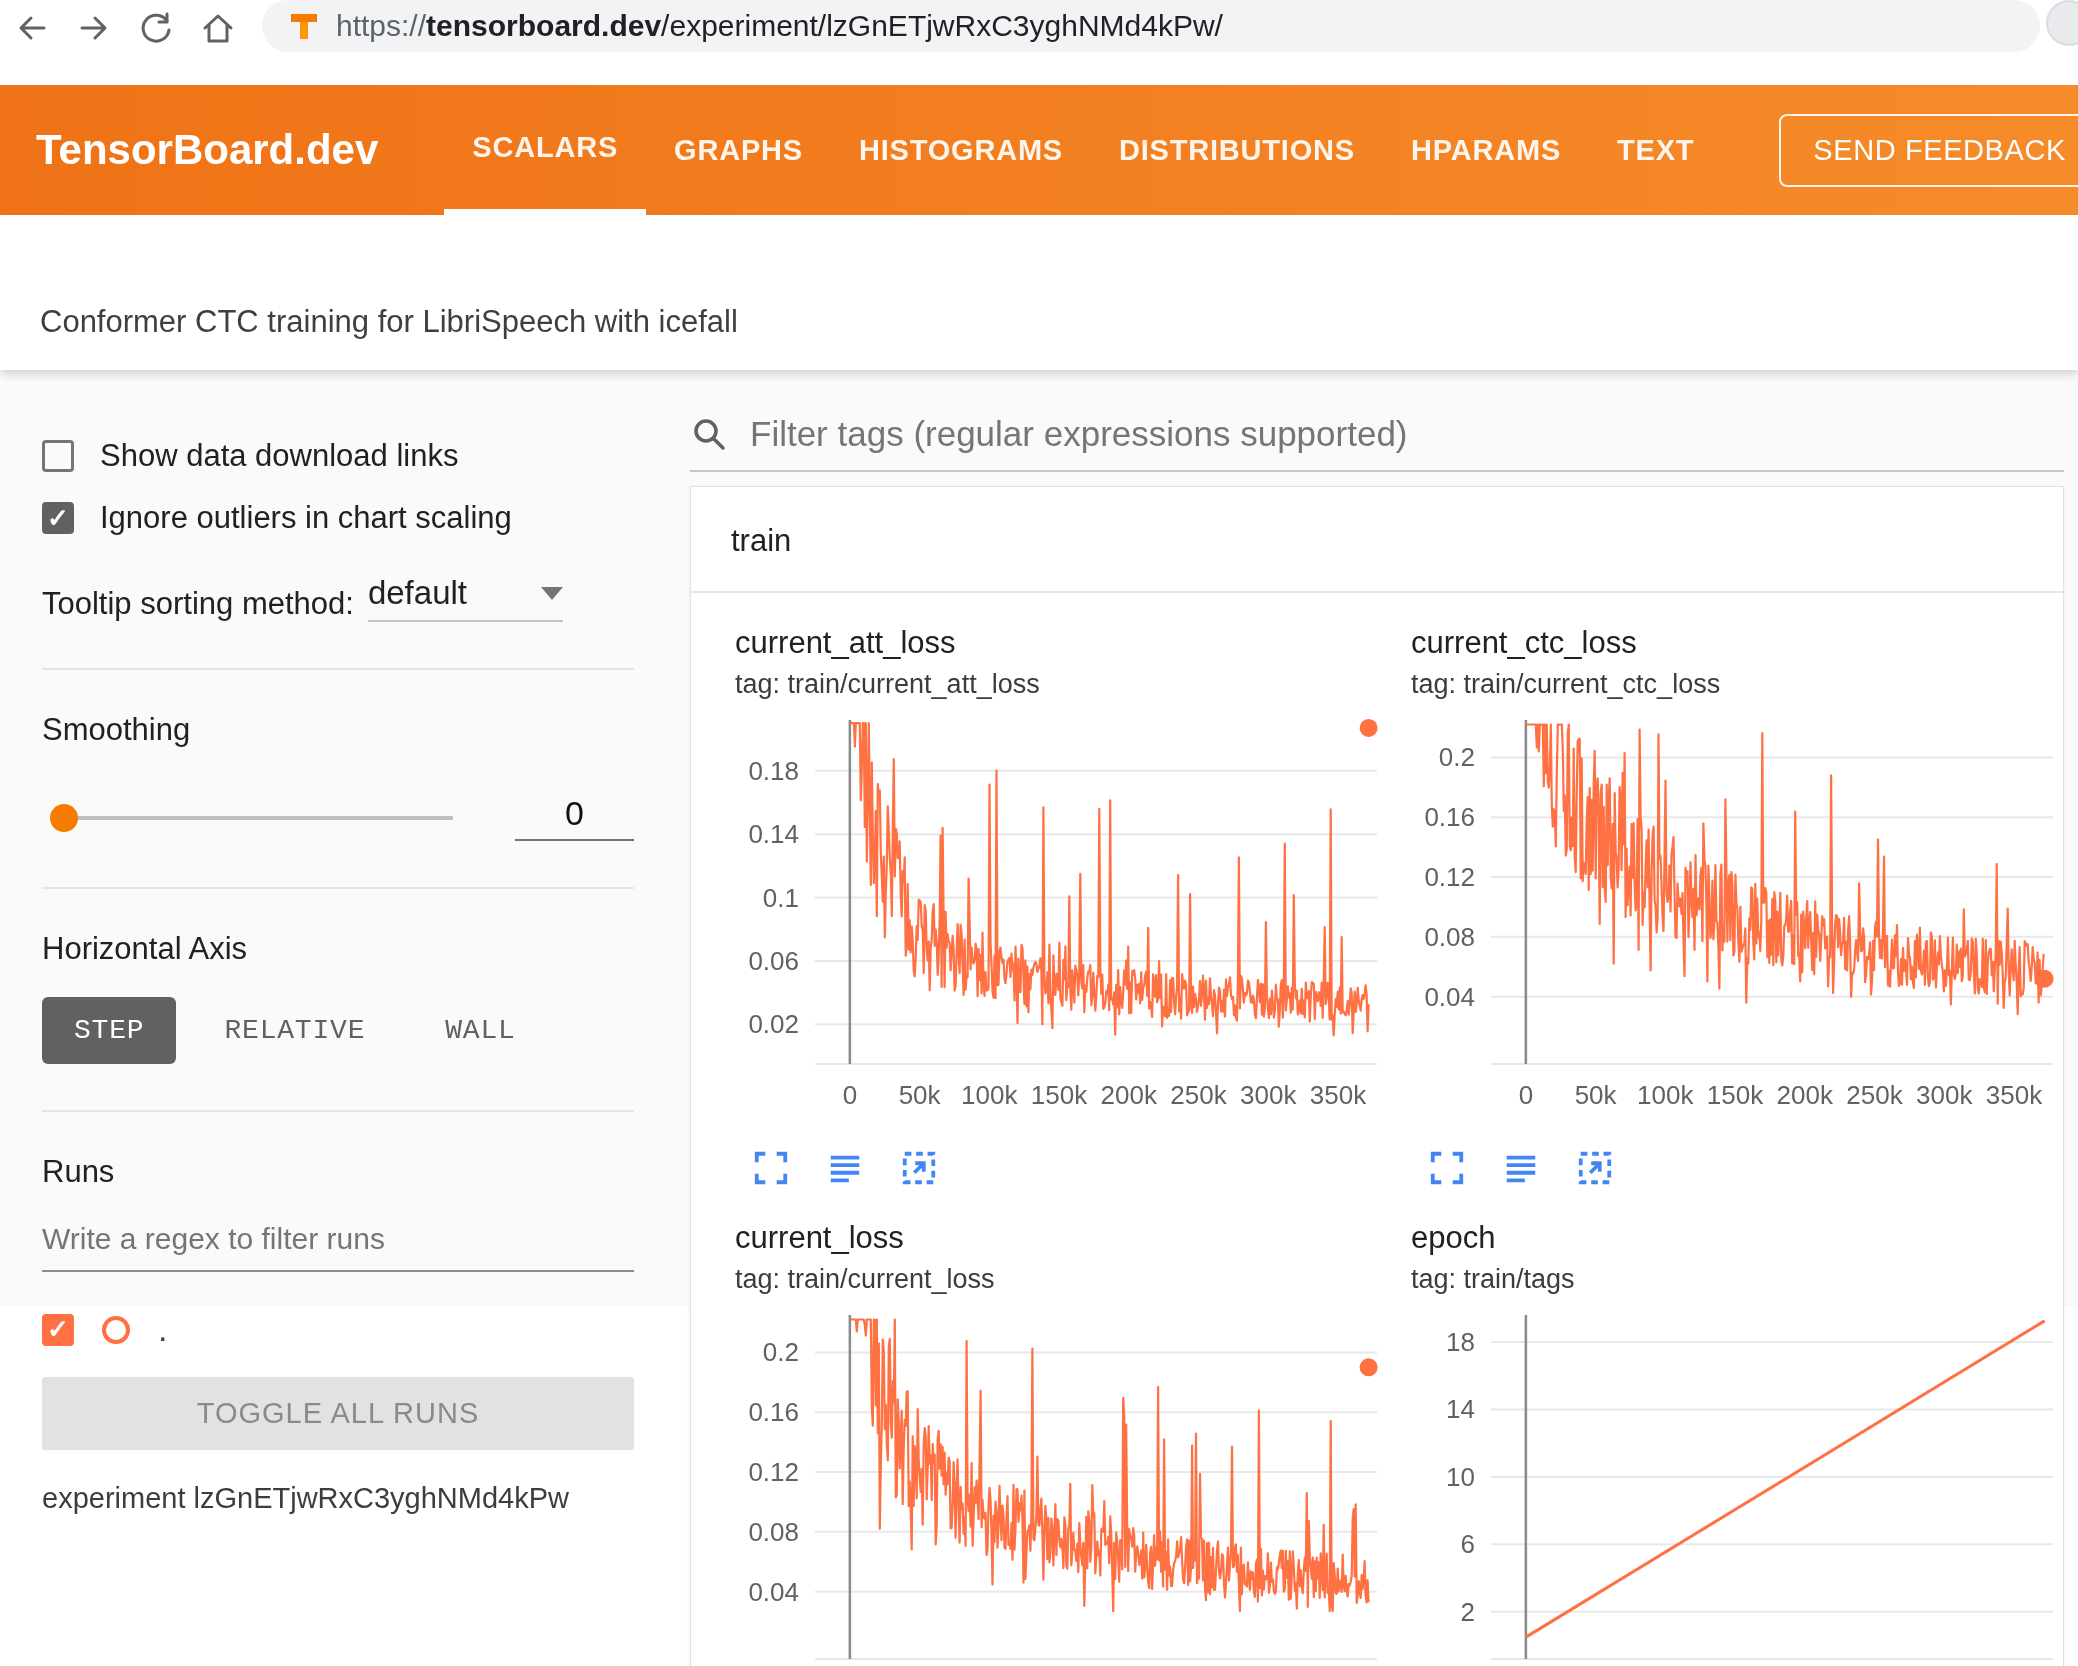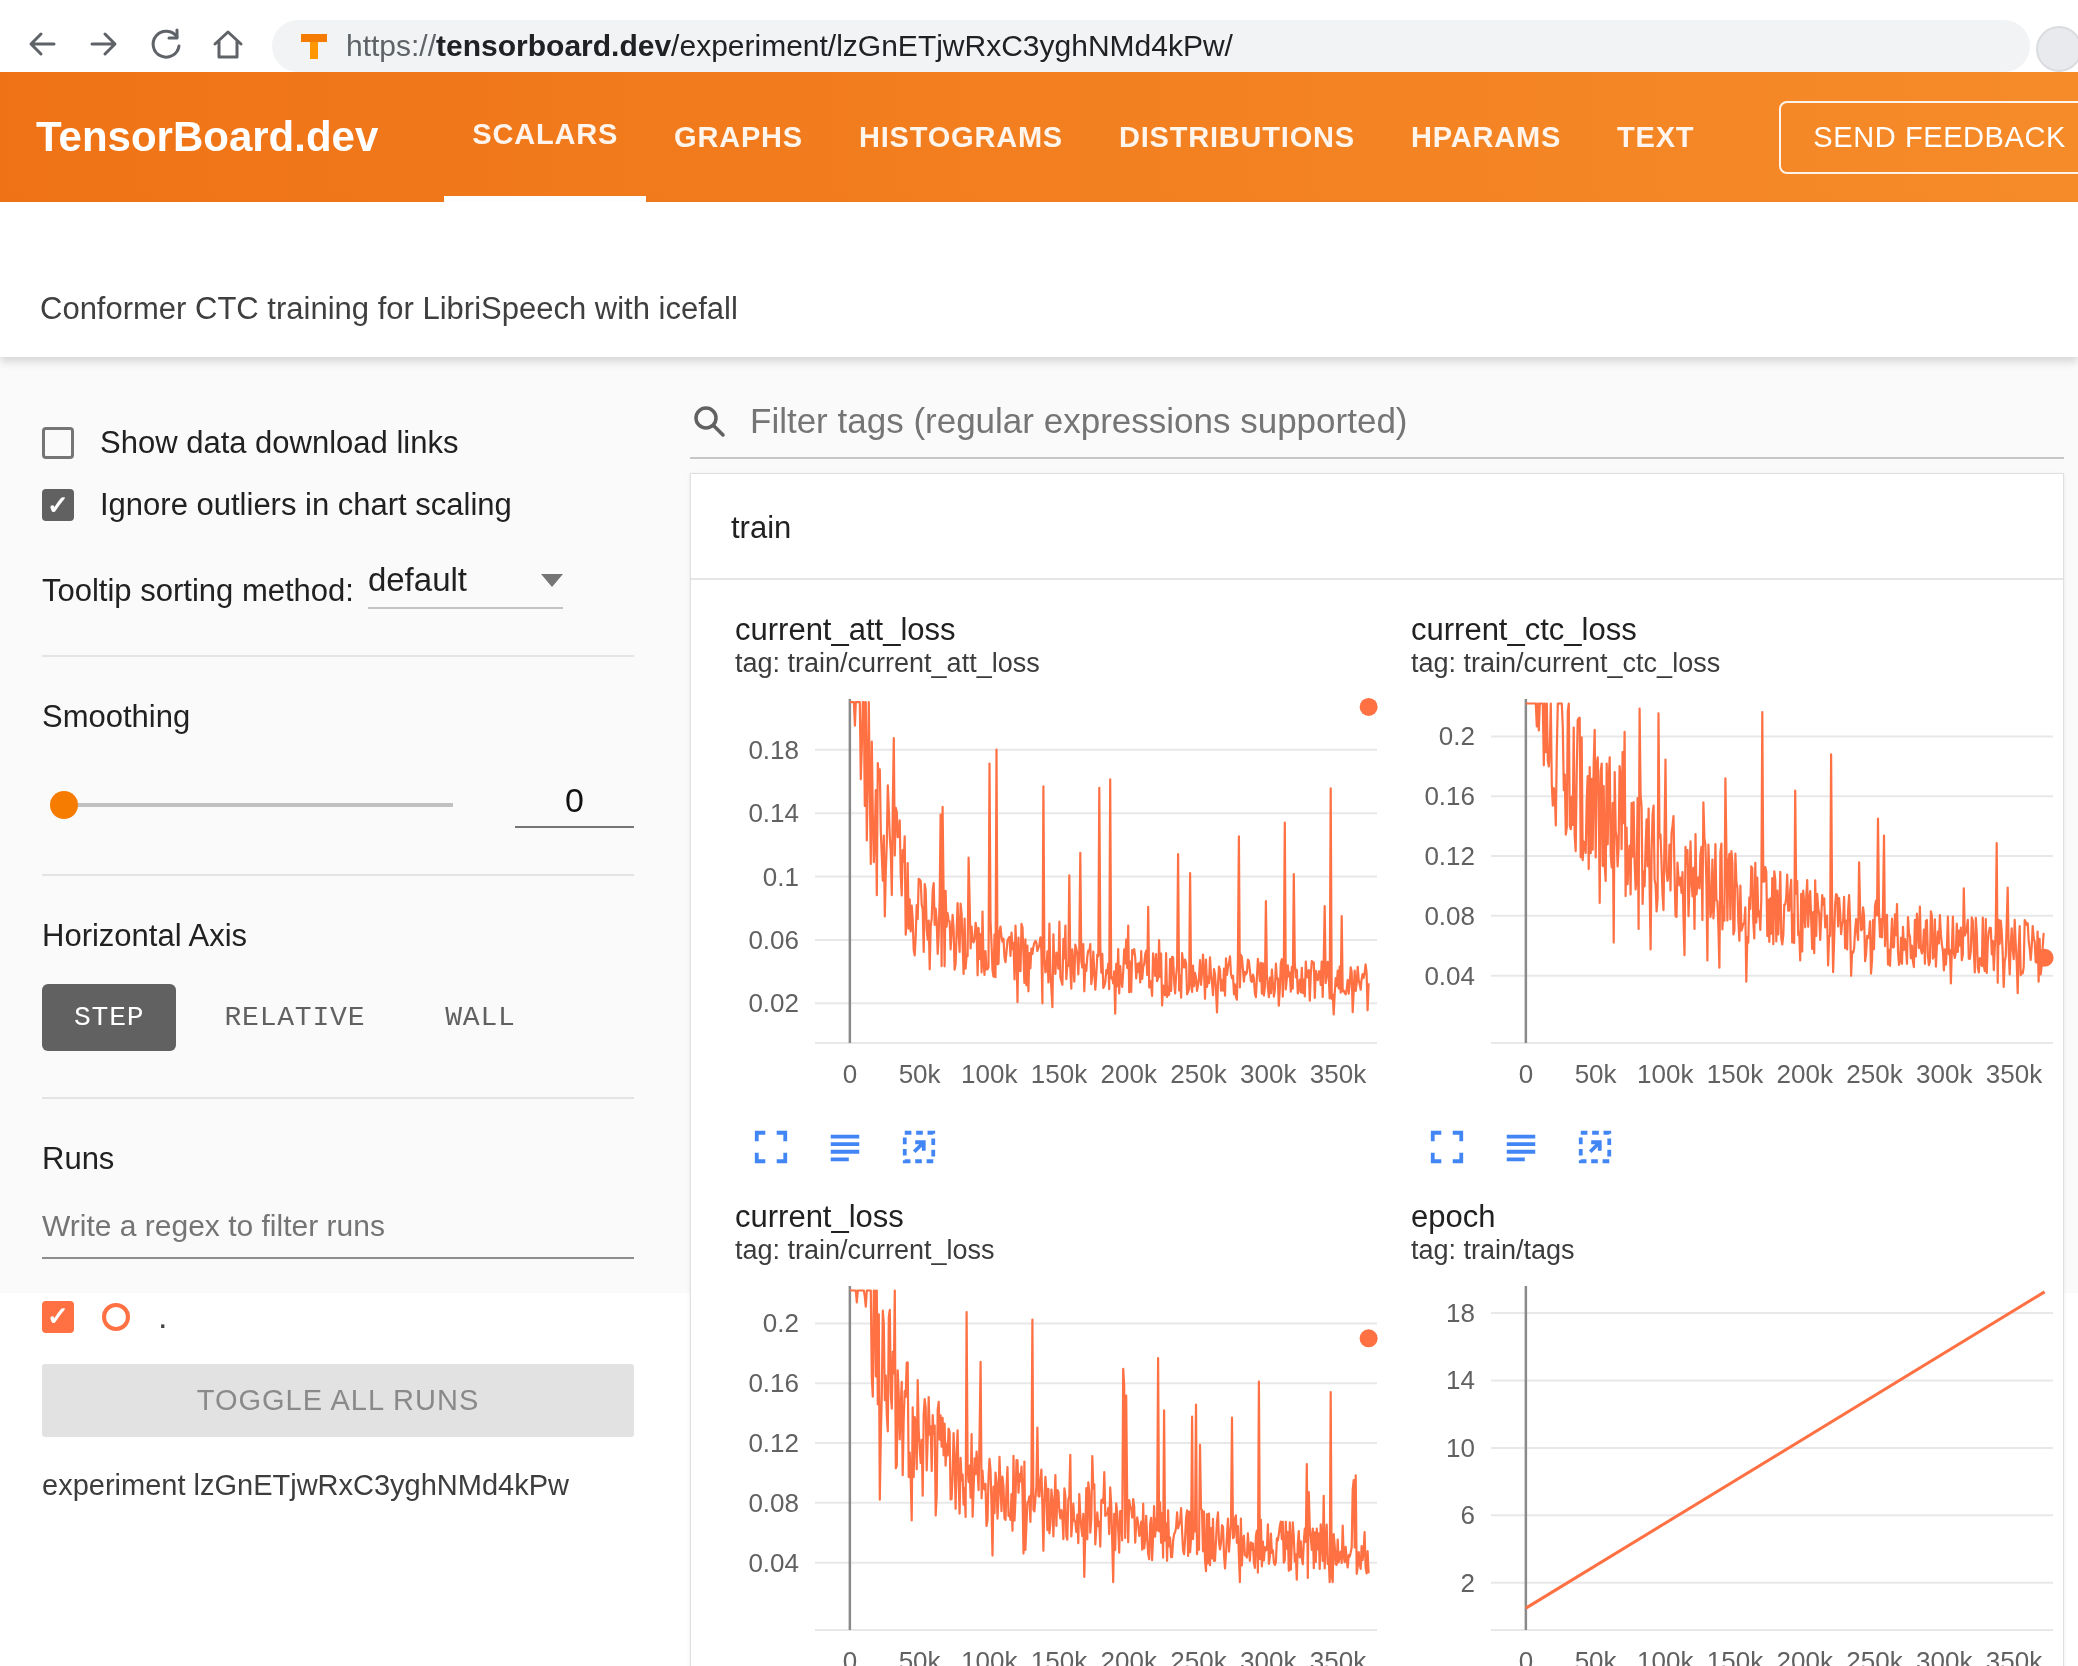--- a/index.html
+++ b/index.html
@@ -1,20 +1,20 @@
 <!DOCTYPE html>
 <html><head>
 <meta charset="utf-8">
 <style>
   * { margin:0; padding:0; box-sizing:border-box; }
   html,body { width:2078px; height:1666px; overflow:hidden; background:#fff;
     font-family:"Liberation Sans", sans-serif; }
 
   
-  .chrome { height:72px; display:flex; align-items:flex-end; padding:0 14px; gap:6px; background:#fff; }
+  .chrome { height:85px; display:flex; align-items:flex-start; padding:0 4px; gap:6px; background:#fff; }
   .nav-ic { width:56px; height:56px; display:flex; align-items:center; justify-content:center;
             color:#5f6368; border-radius:50%; flex:none; }
   .nav-ic svg { width:36px; height:36px; stroke:#5f6368; stroke-width:3; fill:none;
                 stroke-linecap:round; stroke-linejoin:round; }
   .url-pill { flex:1; height:52px; background:#f1f3f4; border-radius:26px; margin-left:10px;
               display:flex; align-items:center; padding:0 26px; gap:16px; min-width:0; }
   .favicon { width:32px; height:32px; flex:none; }
   .url-text { font-size:30px; color:#202124; white-space:nowrap; overflow:hidden; }
   .url-scheme { color:#5f6368; }
   .url-host { font-weight:bold; color:#202124; }
@@ -85,21 +85,21 @@
                 padding-bottom:16px; }
   .filter-row svg { width:38px; height:38px; flex:none; }
   .filter-placeholder { font-size:35px; color:#757575; }
   .card { margin-top:14px; background:#fff; border:1px solid #e0e0e0;
           box-shadow:0 1px 4px rgba(0,0,0,.08); height:1250px; }
   .card-header { padding:36px 40px 32px 40px; font-size:31px; color:#212121;
                  border-bottom:2px solid #e6e6e6; }
   .charts { display:grid; grid-template-columns:1fr 1fr; column-gap:26px; row-gap:30px;
             padding:32px 10px 40px 44px; }
   .chart-title { font-size:31px; color:#212121; }
-  .chart-tag { font-size:27px; color:#3c3c3c; margin-top:0; }
+  .chart-tag { font-size:27px; color:#3c3c3c; margin-top:8px; }
   svg.plot { margin-top:12px; display:block; }
   svg.plot text { font-size:26px; fill:#616161; font-family:"Liberation Sans", sans-serif; }
   .icons-row { display:flex; gap:30px; margin-top:4px; padding-left:14px; }
   .chart-ic { width:44px; height:44px; display:flex; align-items:center; justify-content:center;
               background:transparent; border:none; }
   .chart-ic svg { width:38px; height:38px; stroke:#4285f4; fill:none; stroke-width:4; }
 </style>
 </head>
 <body>
 

